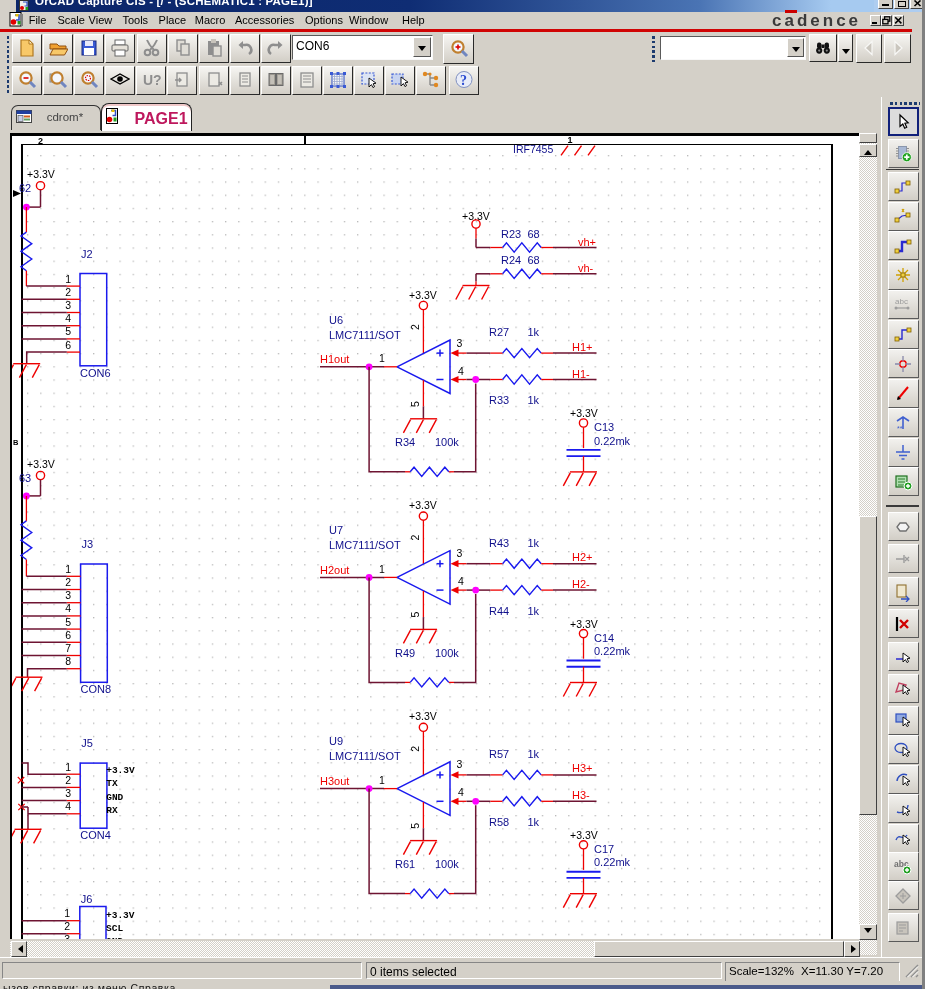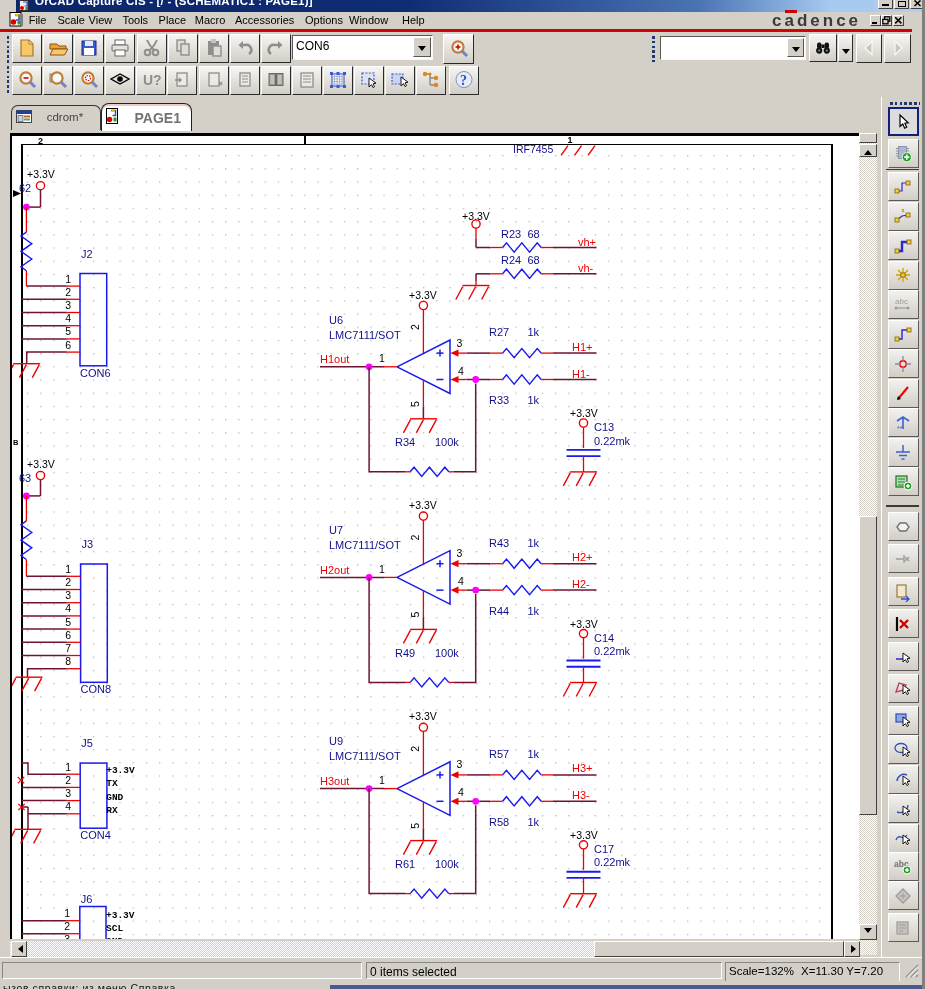--- a/index.html
+++ b/index.html
@@ -301,21 +301,21 @@
    <span style="position:absolute;left:35px;top:5px;font-size:11.5px;color:#444">cdrom*</span>
  </div>
  <div style="position:absolute;left:100.5px;top:6px;width:91px;height:28px;background:#fff;border:1.2px solid #222;border-bottom:none;border-radius:8px 8px 0 0;box-shadow:inset 0 2px 0 #f0c8c8">
    <svg style="position:absolute;left:4px;top:4px" width="12" height="16">
           <rect x="0.5" y="0.5" width="11" height="15" fill="#fff" stroke="#000"></rect>
           <circle cx="3.5" cy="11.5" r="2.8" fill="#e00000"></circle>
           <path d="M5 2.5 h4.5 v5 h-3" fill="none" stroke="#3050c8" stroke-width="1.5"></path>
           <rect x="7.5" y="9.5" width="3" height="4" fill="#20a020"></rect>
           <rect x="5.5" y="1.5" width="3" height="2.5" fill="#e8c000"></rect>
         </svg>
-   <span style="position:absolute;left:33px;top:6px;font-size:14px;font-weight:bold;color:#737373">PAGE1</span>
+   <span style="position:absolute;left:33px;top:6px;font-size:16px;font-weight:bold;color:#be185d">PAGE1</span>
  </div>
 </div>
 
 <div style="position:absolute;left:9.8px;top:132.5px;width:849.4px;height:806.5px;background:#fff;border-top:3px solid #000;border-left:2.2px solid #000"></div>
 <svg style="position:absolute;left:12px;top:135.5px" width="847" height="803.5" viewBox="12 135.5 847 803.5">
  <defs>
   <pattern id="gd" width="13.2" height="13.2" patternUnits="userSpaceOnUse" x="0.6" y="9.3">
     <rect x="0" y="0" width="1.3" height="1.3" fill="#b8b8b8"></rect>
   </pattern>
  </defs>

